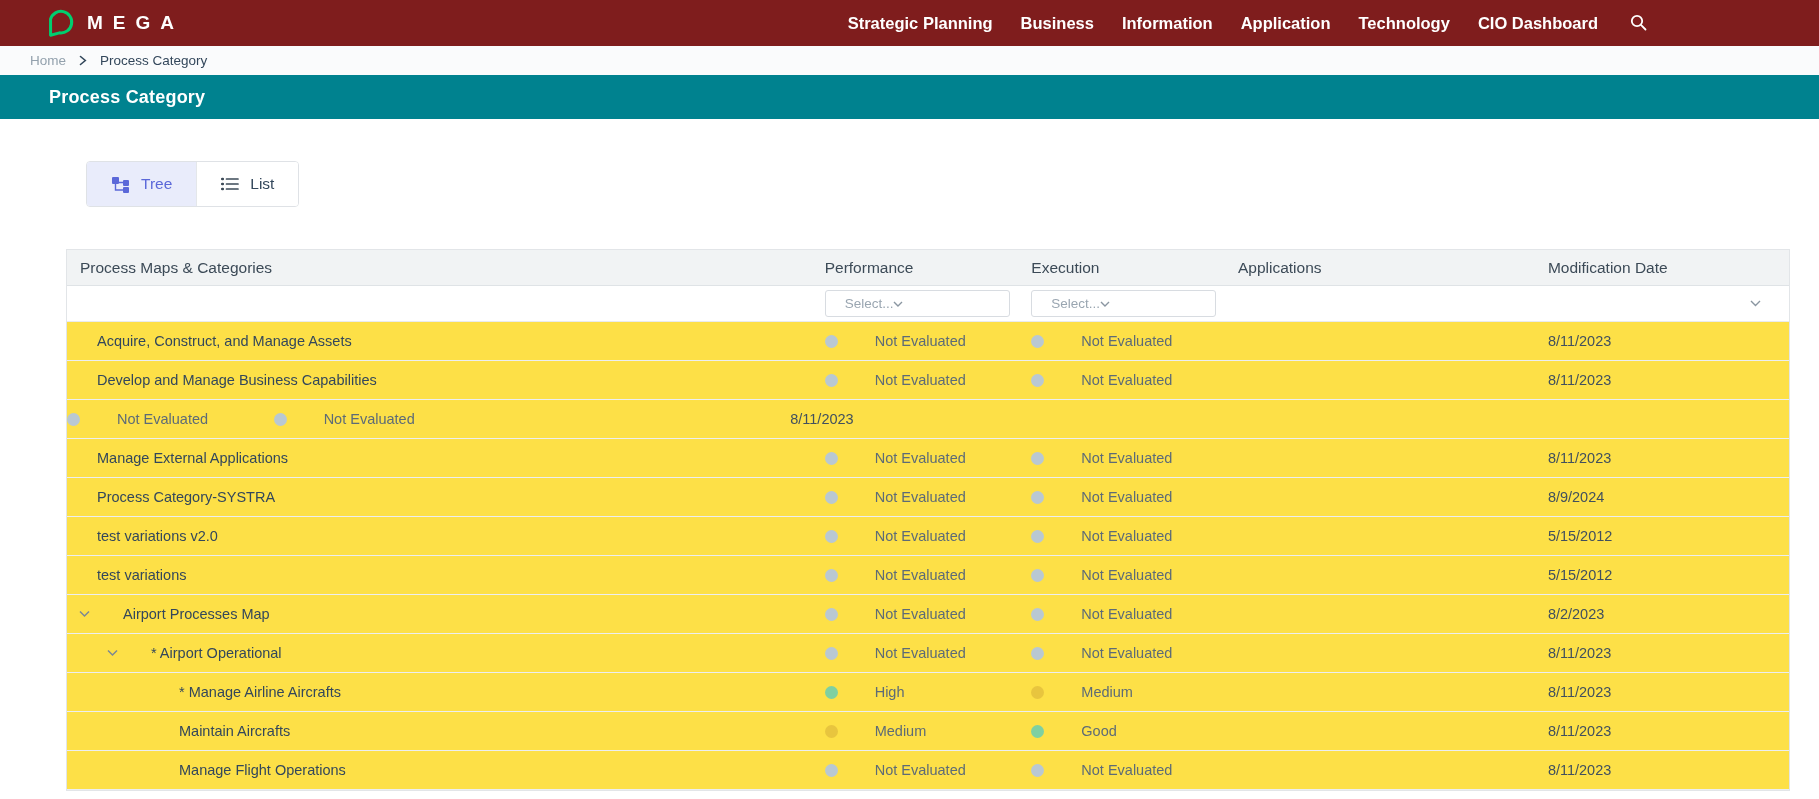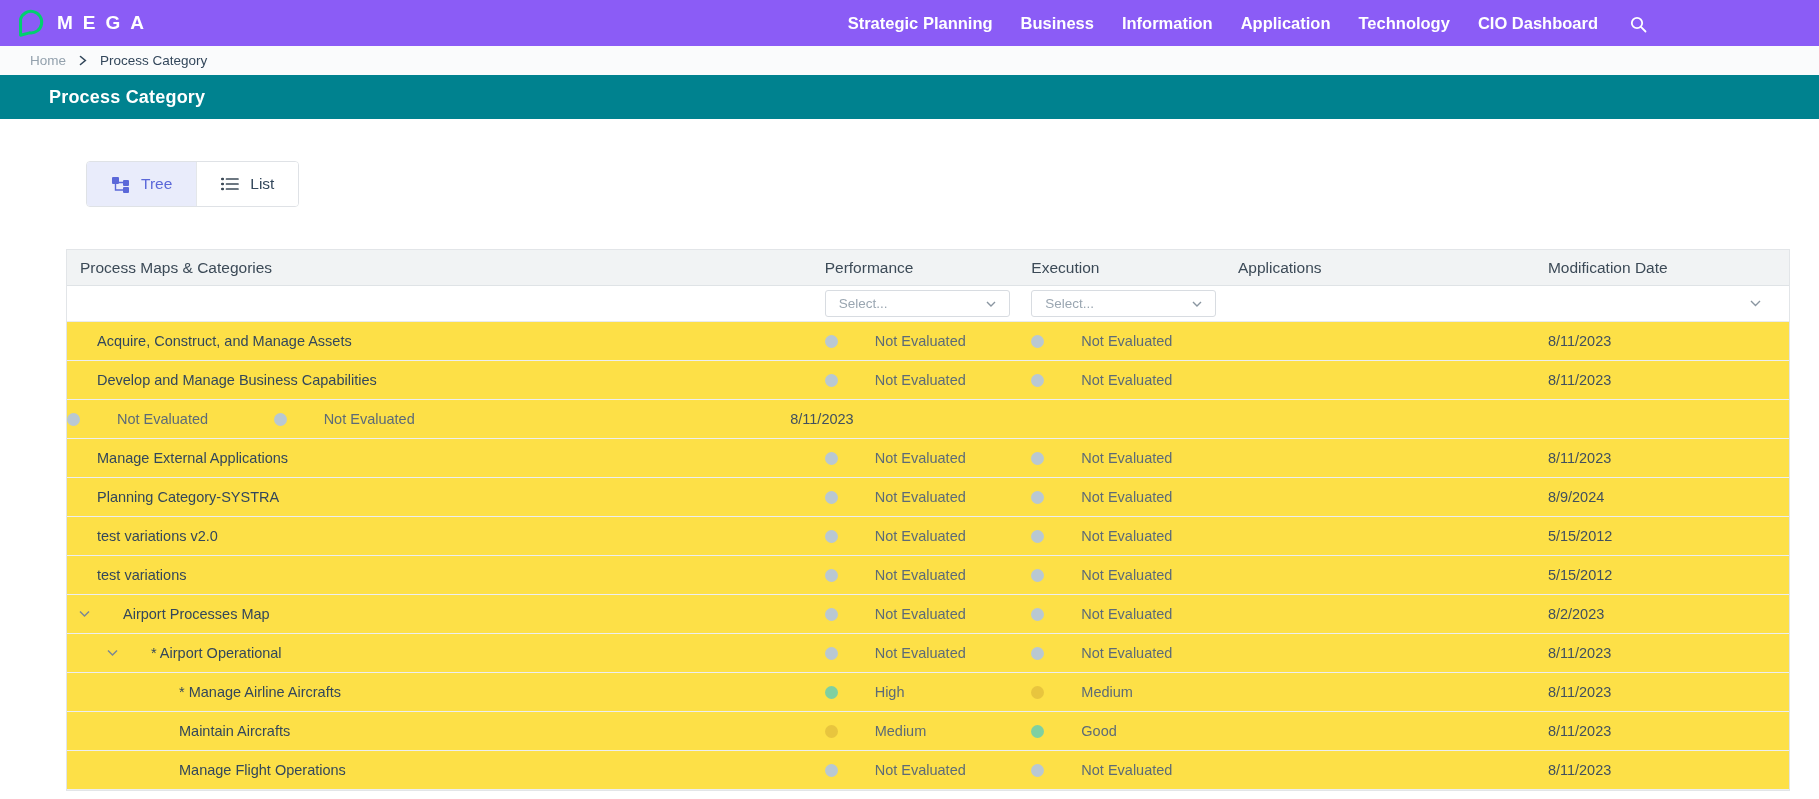--- a/index.html
+++ b/index.html
@@ -6,27 +6,27 @@
   html, body { margin: 0; padding: 0; }
   body {
     width: 1819px; height: 799px; overflow: hidden;
     background: #ffffff;
     font-family: "Liberation Sans", "DejaVu Sans", sans-serif;
     color: #33475b;
   }
 
   
   .navbar {
-    height: 46px; background: #8b5cf6;
+    height: 46px; background: #7f1d1d;
     display: flex; align-items: center; justify-content: space-between;
-    padding-left: 14px;
+    padding-left: 44px;
   }
   .brand { display: flex; align-items: center; gap: 13px; cursor: pointer; }
   .brand-text { color: #ffffff; font-weight: 700; font-size: 19px; letter-spacing: 10px; }
-  .nav { display: flex; align-items: flex-end; gap: 28px; margin-right: 172px; }
+  .nav { display: flex; align-items: flex-start; gap: 28px; margin-right: 172px; }
   .nav .nav-item {
     color: #ffffff; font-size: 16.5px; font-weight: 600;
     text-decoration: none; cursor: pointer; white-space: nowrap;
   }
   .nav .search-btn { display: flex; align-items: center; cursor: pointer; margin-left: 4px; }
 
   
   .breadcrumb-bar {
     height: 29px; background: #fafbfc;
     display: flex; align-items: center; gap: 13px;
@@ -90,22 +90,22 @@
     display: flex; align-items: center; cursor: pointer; padding: 4px;
   }
 
   .cell-status { display: flex; align-items: center; gap: 9px; color: #5d6b77; }
   .dot { width: 13px; height: 13px; border-radius: 50%; background: #b9c8d2; flex: 0 0 auto; }
   .status-label { white-space: nowrap; margin-left: 28px; }
 
   .select-box {
     width: 185px; height: 27px;
     border: 1px solid #d8dce1; border-radius: 3px; background: #ffffff;
-    display: flex; align-items: center; justify-content: space-between;
-    padding: 0 13px; font-size: 13.5px; color: #9aa6b1; cursor: pointer;
+    display: flex; align-items: center; 
+    padding: 0 19px; font-size: 13.5px; color: #9aa6b1; cursor: pointer;
   }
   .filter-date { display: flex; justify-content: flex-end; padding-right: 24px; }
   .caret-btn { display: flex; align-items: center; cursor: pointer; padding: 4px; }
 
   .row-date { color: #41505e; }
 </style>
 </head>
 <body>
 
 <header class="navbar">
@@ -275,21 +275,21 @@
       <span class="dot" style="background: rgb(185, 200, 210);"></span>
       <span class="status-label">Not Evaluated</span>
     </div>
     <div class="c apps"></div>
     <div class="c date"><span class="row-date">8/11/2023</span></div>
   </div>
 
   <div class="t-row t-data">
     <div class="c name cell-name" style="padding-left: 30px;">
 
-      <span class="row-name">Planning Category-SYSTRA</span>
+      <span class="row-name">Process Category-SYSTRA</span>
     </div>
     <div class="c perf cell-status">
       <span class="dot" style="background: rgb(185, 200, 210);"></span>
       <span class="status-label">Not Evaluated</span>
     </div>
     <div class="c exec cell-status">
       <span class="dot" style="background: rgb(185, 200, 210);"></span>
       <span class="status-label">Not Evaluated</span>
     </div>
     <div class="c apps"></div>

